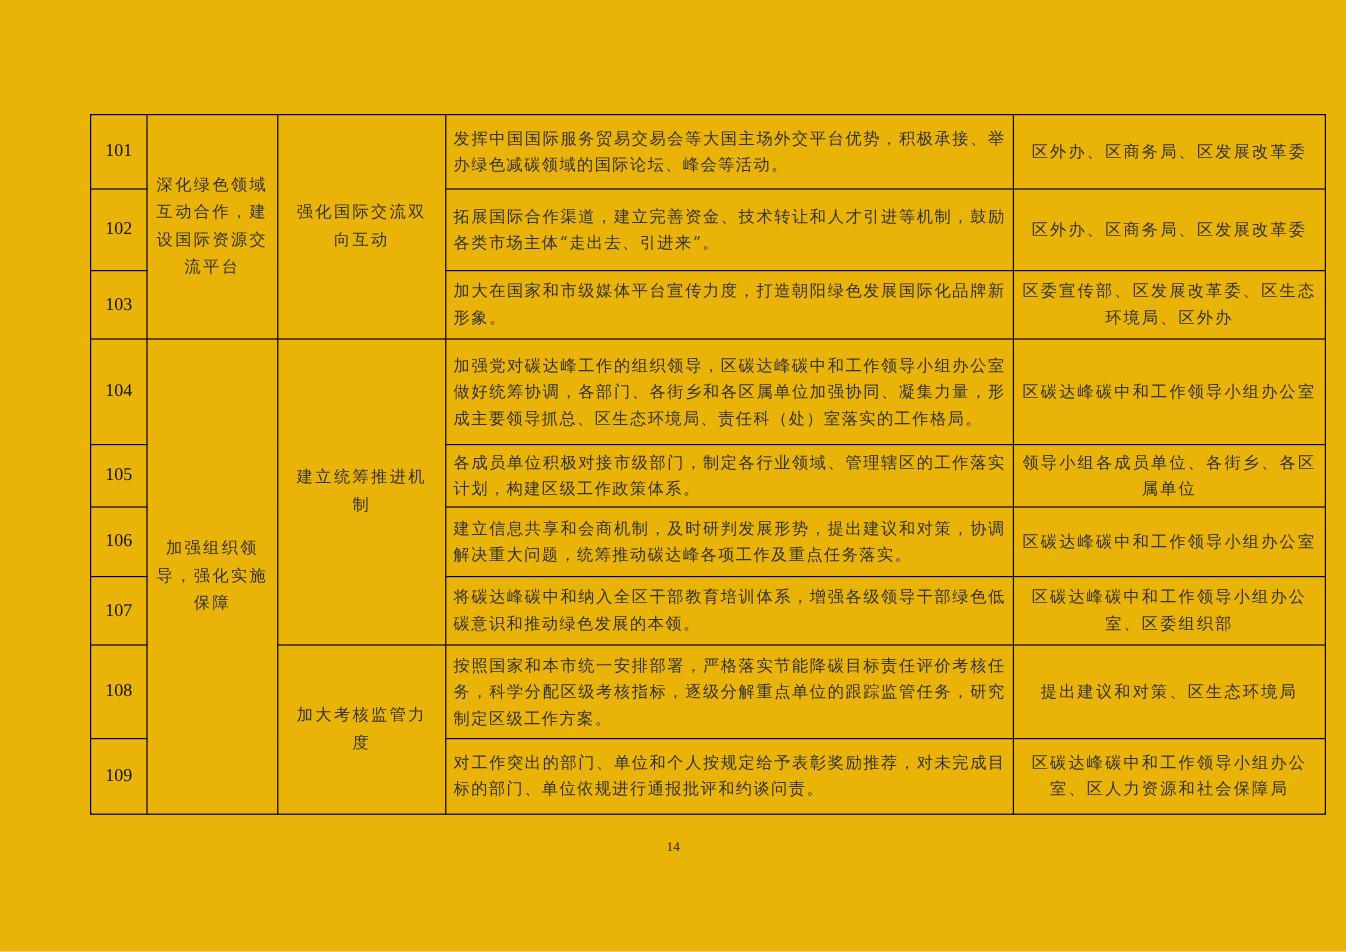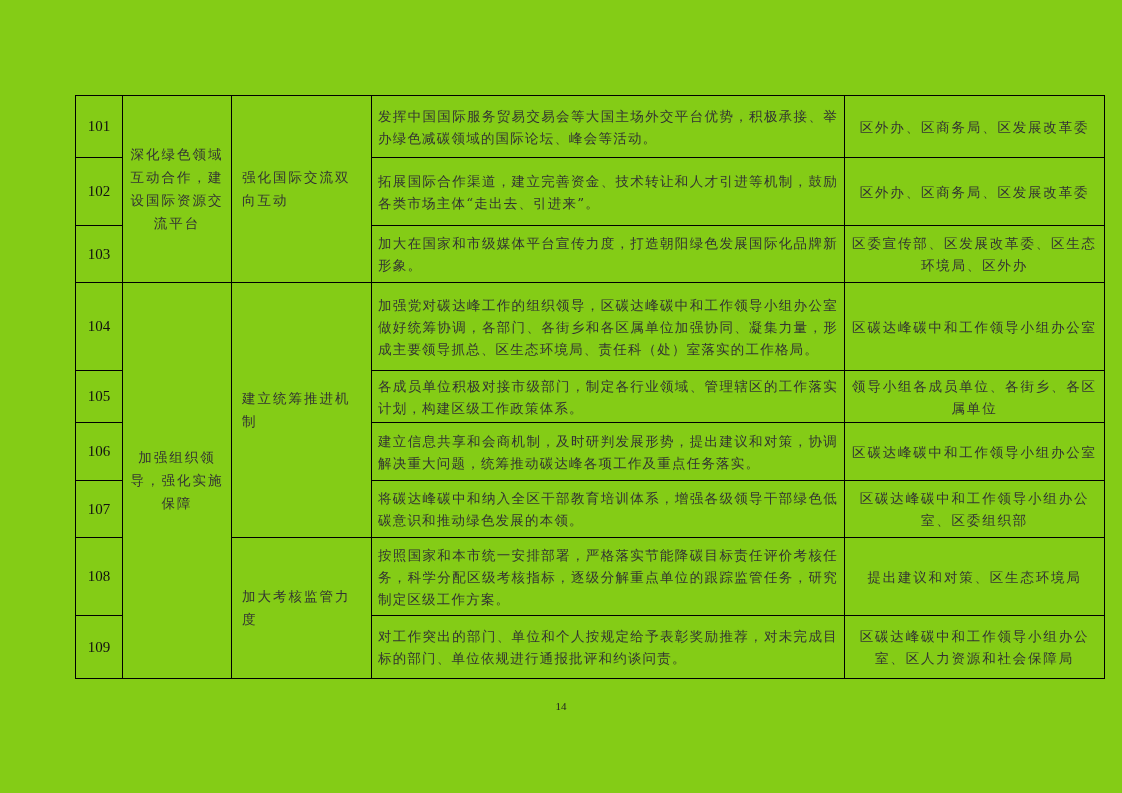--- a/index.html
+++ b/index.html
@@ -1,23 +1,23 @@
 <!DOCTYPE html>
 <html><head>
 <meta charset="utf-8">
 <style>
   html, body { margin: 0; padding: 0; background: #ffffff; }
   body { width: 1122px; height: 793px; position: relative; overflow: hidden;
          font-family: "DejaVu Serif", "Liberation Serif", serif; color: #1a1a1a; }
-  .page { position: absolute; left: 0; top: 0; width: 1122px; height: 793px; background: #84cc16; }
+  .page { position: absolute; left: 0; top: 0; width: 1122px; height: 793px; background: #eab308; }
   table.plan { position: absolute; left: 75px; top: 95px; border-collapse: collapse; table-layout: fixed; }
   table.plan td { border: 1.5px solid #000; padding: 0; vertical-align: middle; }
   .c-num { width: 46px; text-align: center; font-family: "Liberation Serif", "DejaVu Serif", serif; font-size: 15px; color: #111; }
   .c-cat { width: 100px; text-align: center; font-size: 13.5px; line-height: 23px; letter-spacing: 2px; color: #333; padding: 0 4px !important; }
-  .c-sub { width: 119px; text-align: left; font-size: 13.5px; line-height: 23px; letter-spacing: 2px; color: #333; padding: 0 10px !important; }
+  .c-sub { width: 119px; text-align: center; font-size: 13.5px; line-height: 23px; letter-spacing: 2px; color: #333; padding: 0 10px !important; }
   .c-task { width: 460px; font-size: 13.5px; line-height: 22px; letter-spacing: 1.2px; color: #333; padding: 0 6px !important; text-align: justify; }
   .c-dept { width: 247px; font-size: 13.5px; line-height: 22px; letter-spacing: 1.8px; color: #333; padding: 0 6px !important; text-align: center; }
   .page-num { position: absolute; left: 0; width: 1122px; top: 700px; text-align: center;
               font-family: "Liberation Serif", "DejaVu Serif", serif; font-size: 11px; color: #222; }
 </style>
 </head>
 <body>
 
 <div class="page">
   <table class="plan">

